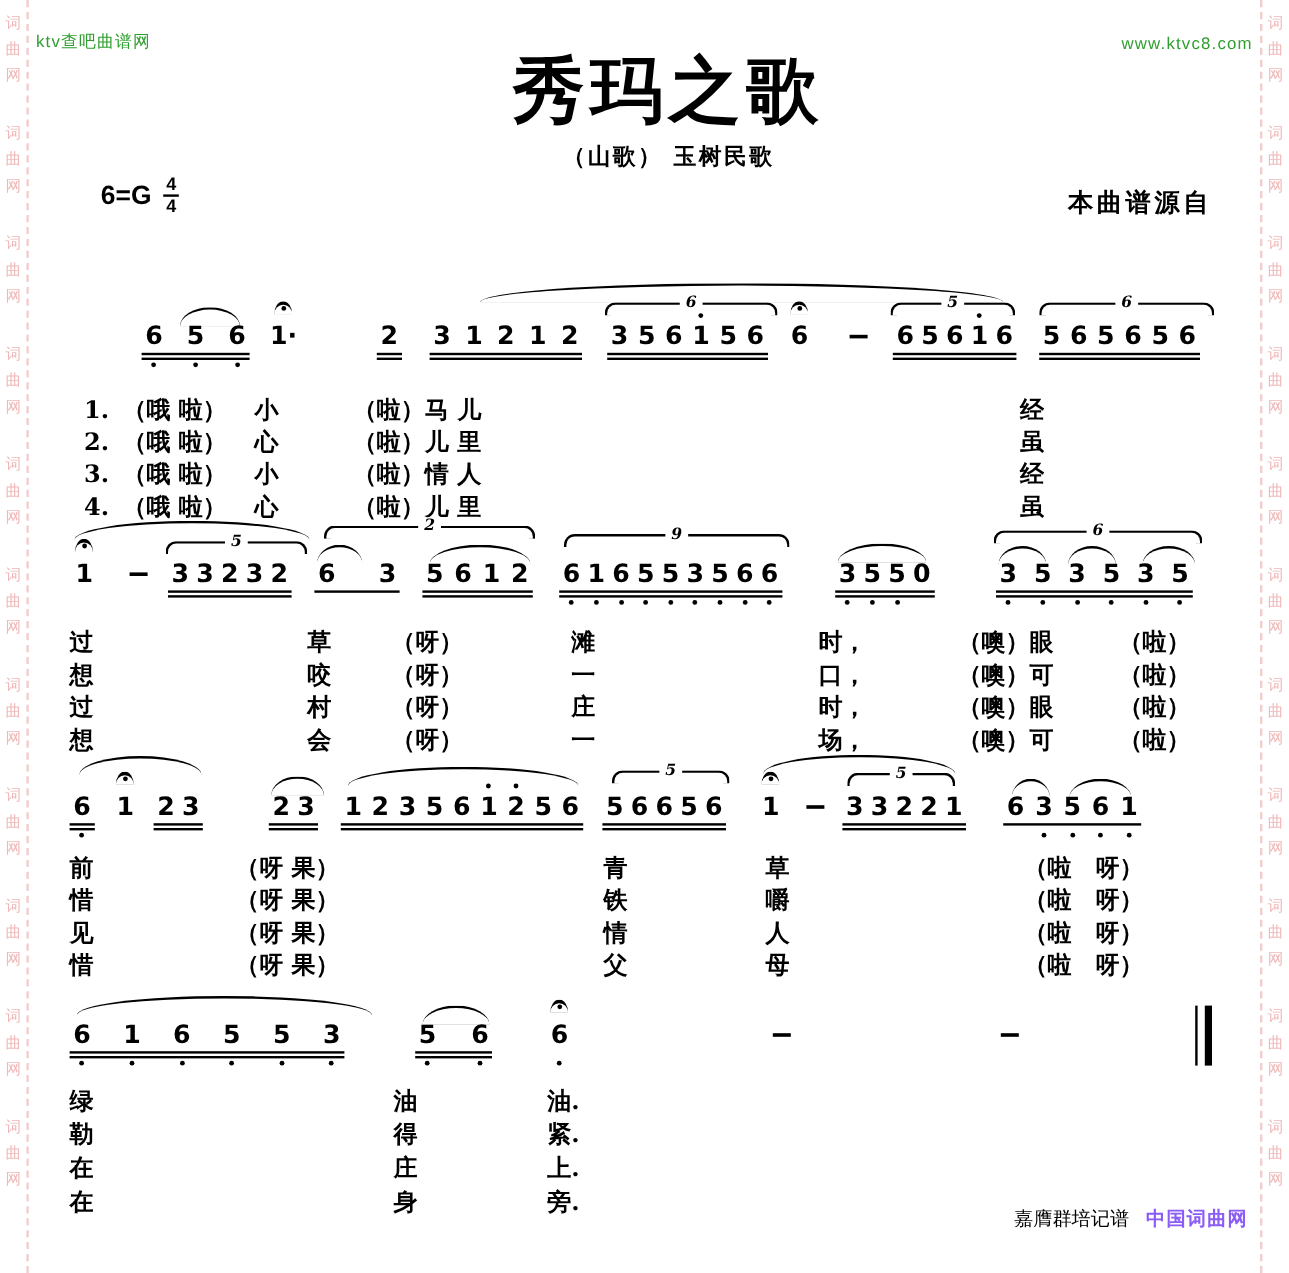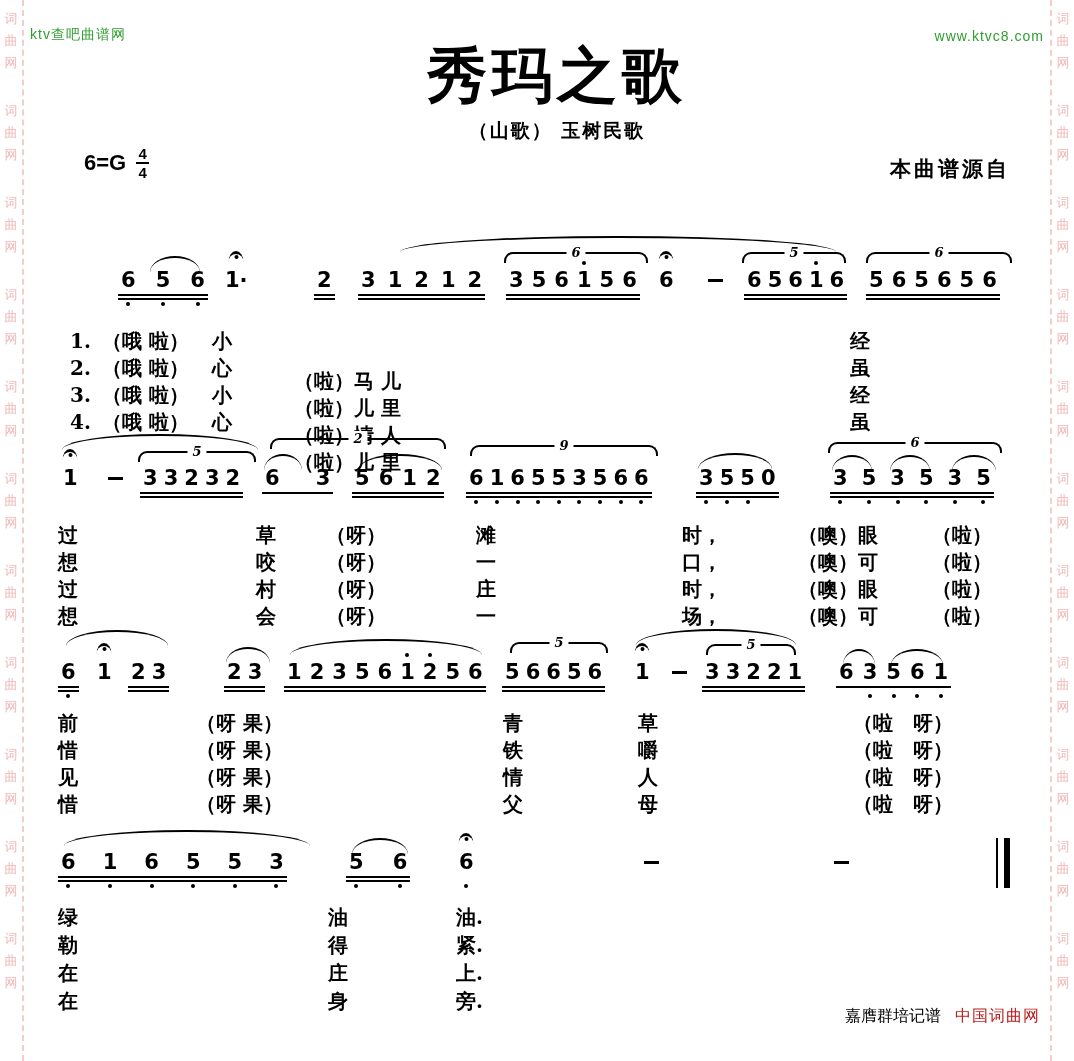--- a/index.html
+++ b/index.html
@@ -46,21 +46,21 @@
   .tuplet{height:9px;border-radius:9px 9px 0 0;border-left:2px solid #000;border-right:2px solid #000;}
   .tlabel{position:absolute;left:50%;top:-9px;transform:translateX(-50%);background:#fff;
           padding:0 5px;font:bold italic 13px "DejaVu Serif",serif;}
   .dashn .nt{display:inline-block;width:17px;height:24px;position:relative;color:transparent;}
   .dashn .nt::after{content:"";position:absolute;left:1px;right:1px;top:11px;height:3px;background:#000;}
   .lyrcol{position:absolute;font-family:"DejaVu Serif",serif;font-weight:bold;font-size:20px;white-space:nowrap;}
   .lyrline{white-space:nowrap;}
   .finalbar{position:absolute;top:-12px;width:6px;height:50px;border-left:2px solid #000;border-right:6px solid #000;}
   
   .footer{position:absolute;top:1006px;right:34px;font-size:16px;display:flex;gap:14px;align-items:center;}
-  .footer .site{color:#b91c1c;font-weight:normal;text-decoration:none;letter-spacing:1px;}
+  .footer .site{color:#8b5cf6;font-weight:bold;text-decoration:none;letter-spacing:1px;}
 </style>
 </head>
 <body>
 
 <div class="page">
   <div class="side left" id="side-left">
       <div class="sw-group">
         <div>词</div>
         <div>曲</div>
         <div>网</div>
@@ -275,21 +275,21 @@
           <div class="lyrline" style="height: 27px; line-height: 27px;">（哦 啦）</div>
           <div class="lyrline" style="height: 27px; line-height: 27px;">（哦 啦）</div>
         </div>
         <div class="lyrcol" style="left: 212px; top: 60px;">
           <div class="lyrline" style="height: 27px; line-height: 27px;">小</div>
           <div class="lyrline" style="height: 27px; line-height: 27px;">心</div>
           <div class="lyrline" style="height: 27px; line-height: 27px;">小</div>
           <div class="lyrline" style="height: 27px; line-height: 27px;">心</div>
         </div>
         <div class="lyrcol" style="left: 294px; top: 60px;">
-          <div class="lyrline" style="height: 27px; line-height: 27px; margin-top: 40px;">（啦）马 儿</div>
+          <div class="lyrline" style="height: 27px; line-height: 27px;">（啦）马 儿</div>
           <div class="lyrline" style="height: 27px; line-height: 27px;">（啦）儿 里</div>
           <div class="lyrline" style="height: 27px; line-height: 27px;">（啦）情 人</div>
           <div class="lyrline" style="height: 27px; line-height: 27px;">（啦）儿 里</div>
         </div>
         <div class="lyrcol" style="left: 850px; top: 60px;">
           <div class="lyrline" style="height: 27px; line-height: 27px;">经</div>
           <div class="lyrline" style="height: 27px; line-height: 27px;">虽</div>
           <div class="lyrline" style="height: 27px; line-height: 27px;">经</div>
           <div class="lyrline" style="height: 27px; line-height: 27px;">虽</div>
         </div>

